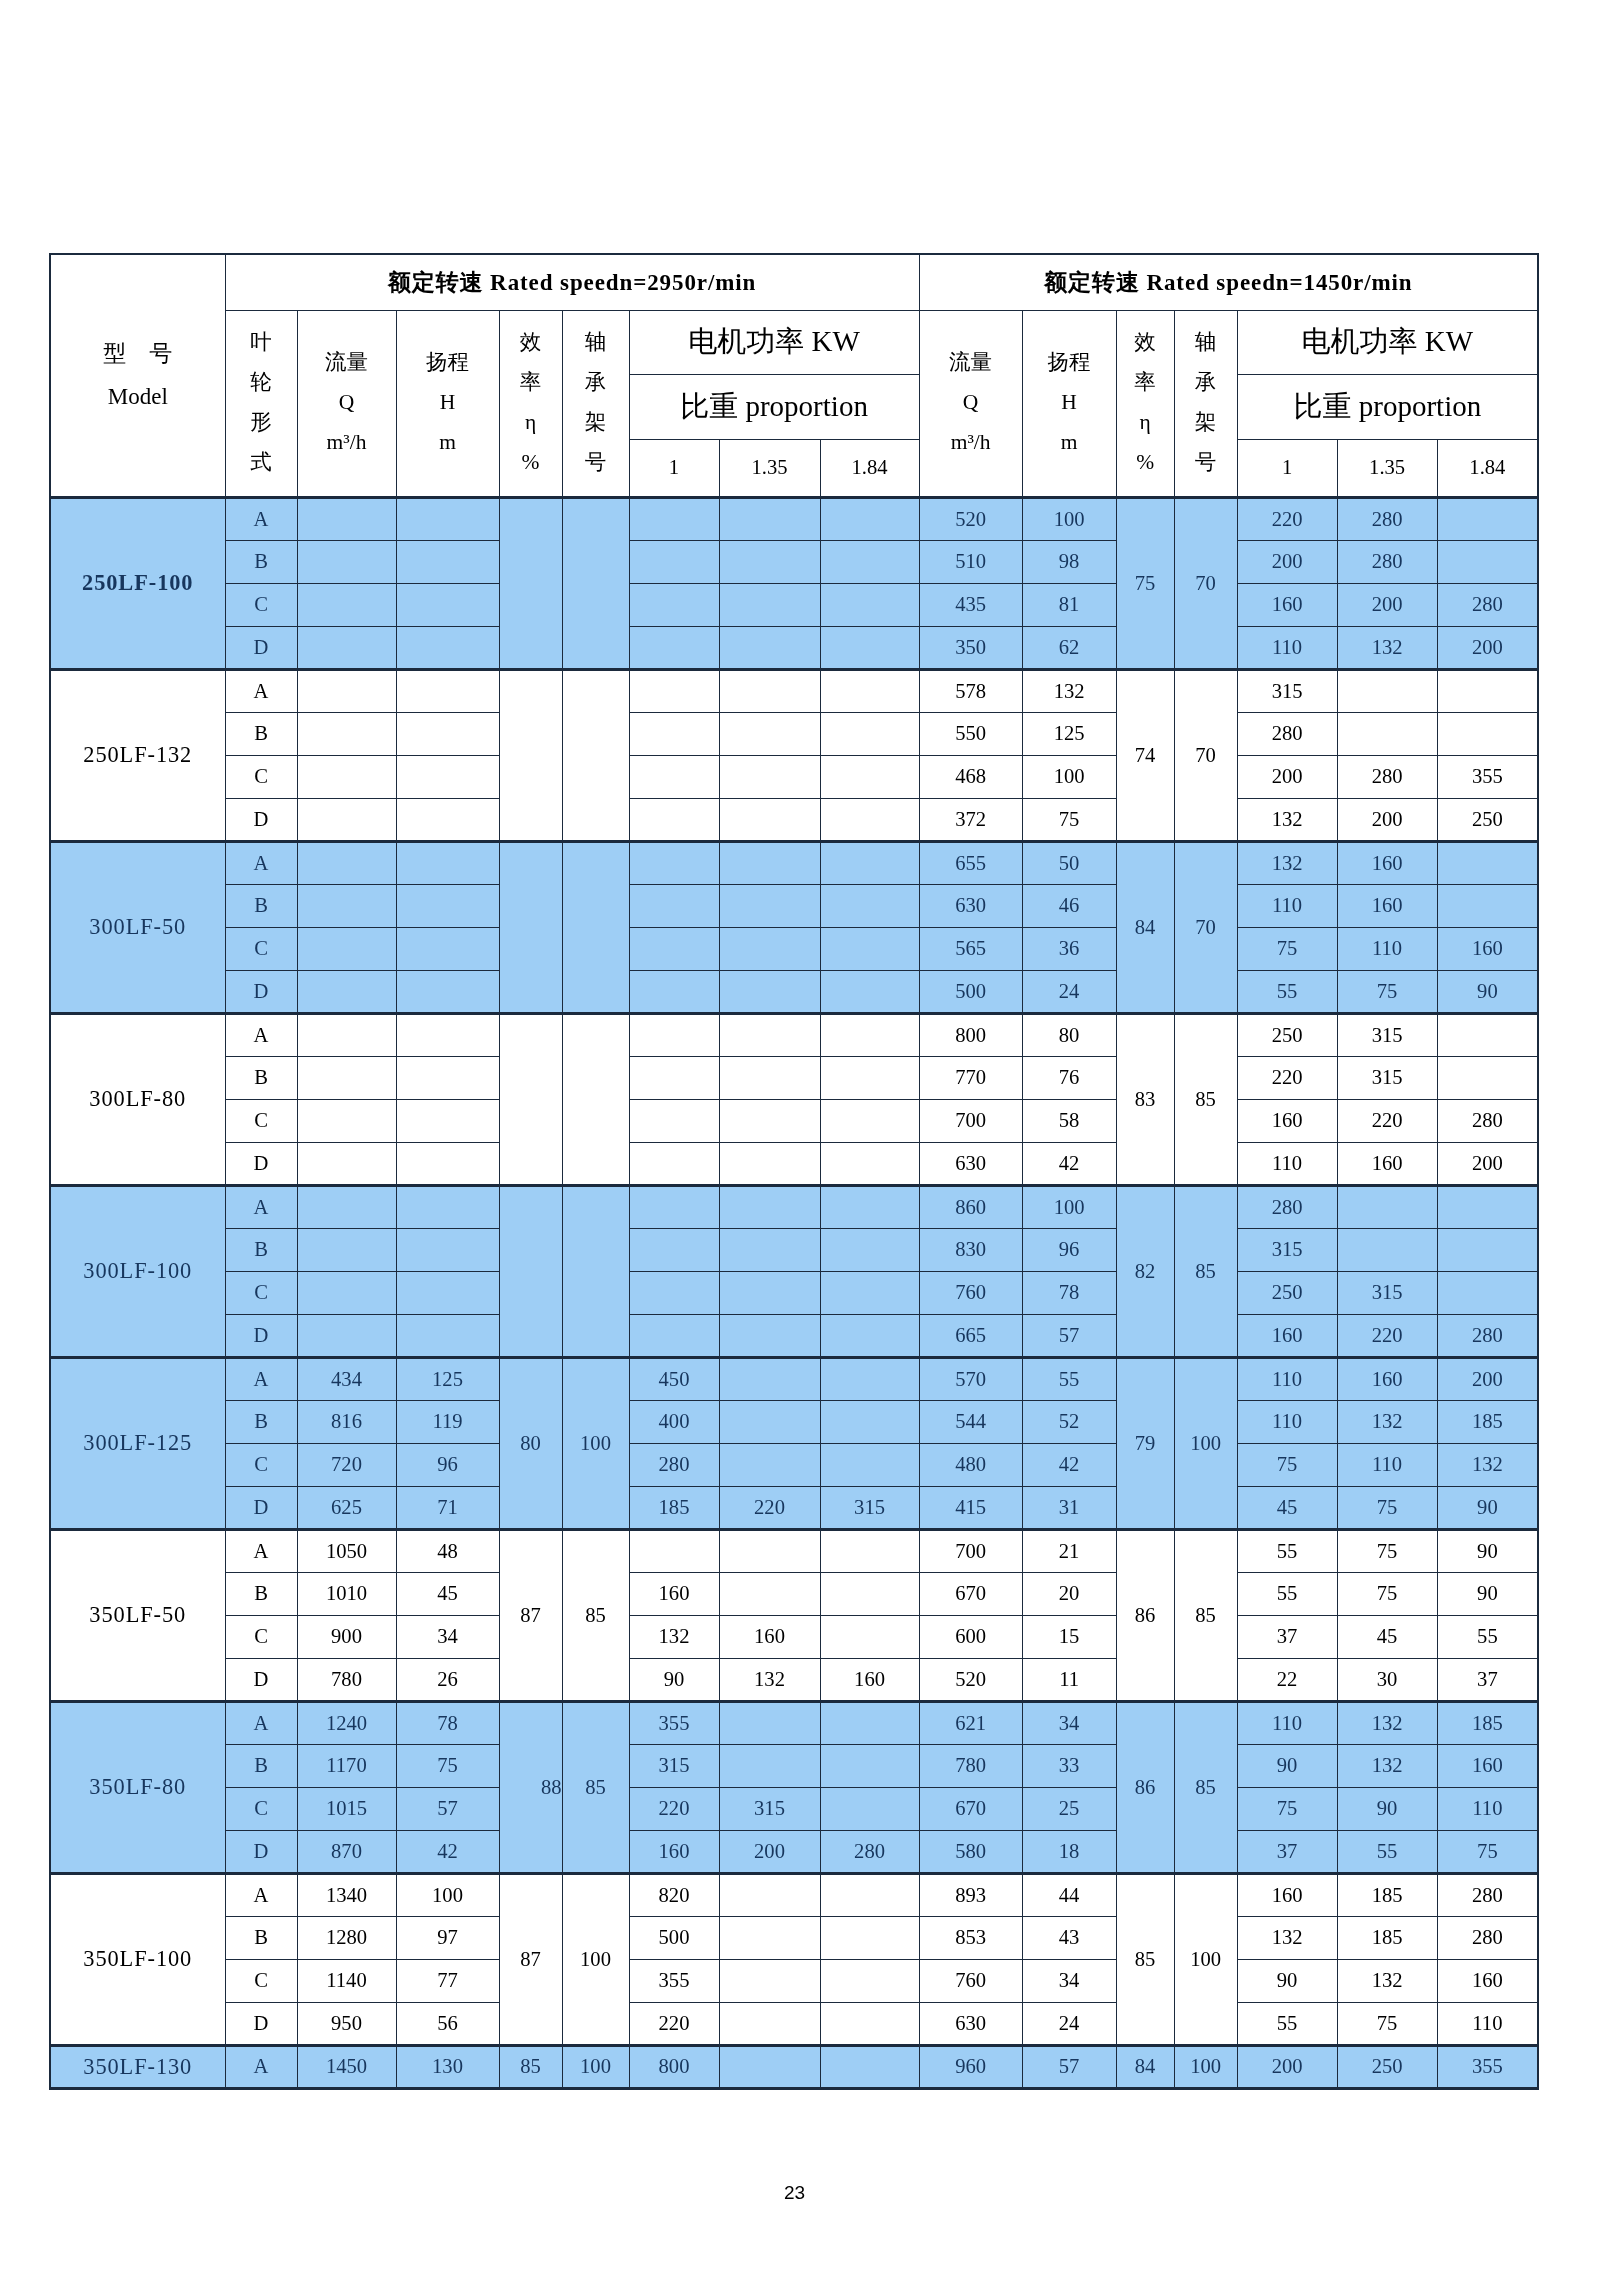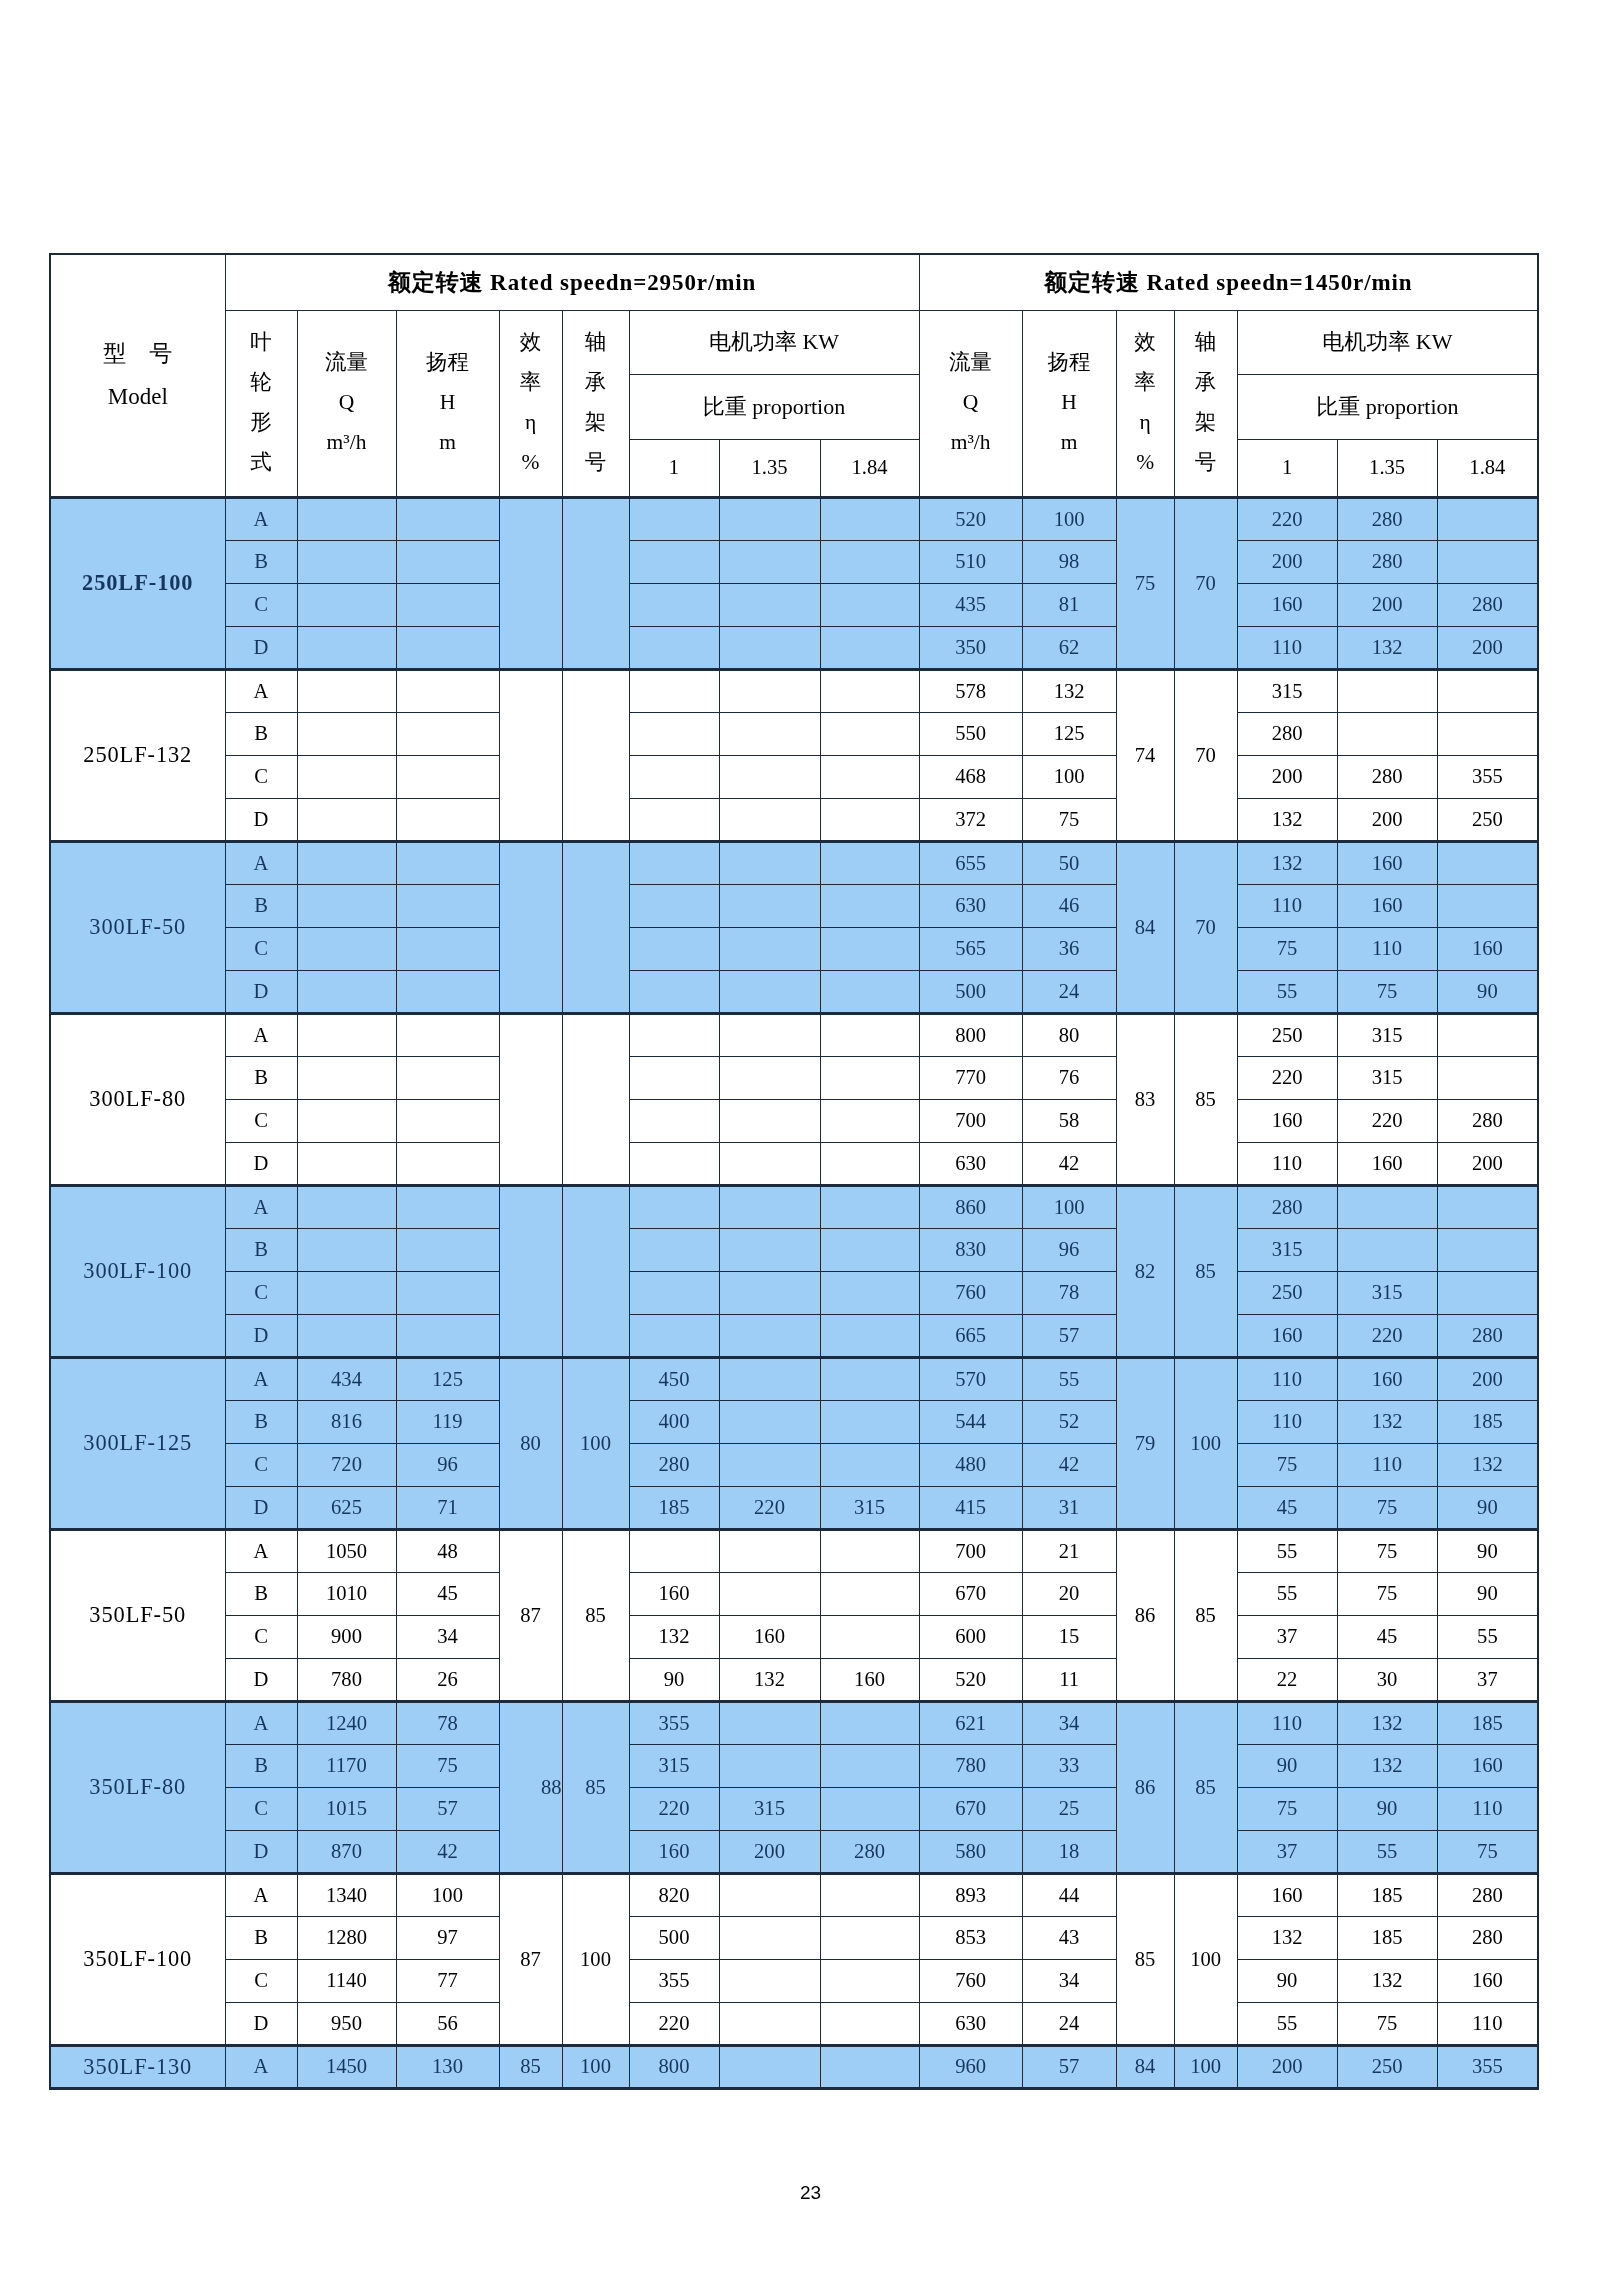--- a/index.html
+++ b/index.html
@@ -33,27 +33,27 @@
     overflow:hidden;
   }
   thead tr.r1{height:56px;}
   thead tr.r2{height:64px;}
   thead tr.r3{height:65px;}
   thead tr.r4{height:58px;}
   tbody tr{height:43px;}
   th.speed{font-weight:bold;font-size:23px;letter-spacing:0.9px;}
   th.stack{white-space:pre-line;line-height:1.85;font-size:21.5px;}
   th.model-h{white-space:pre-line;line-height:1.9;font-size:23px;}
-  th.sub{font-size:22px;}
+  th.sub{font-size:29px;}
   th.hb{border-bottom:3.6px solid var(--line);}
   tr.grp-end td{border-bottom:3.6px solid var(--line);}
   td.model{font-size:22.4px;letter-spacing:0.9px;}
   tr.hl td{background:var(--blue);color:var(--navy);}
   .page-num{
-    position:absolute;left:67px;top:2182px;width:1487px;
+    position:absolute;left:51px;top:2182px;width:1487px;
     text-align:center;
     font-family:"Liberation Sans","DejaVu Sans",sans-serif;
     font-size:19px;color:#000;
   }
 </style>
 </head>
 <body>
 
 <div class="sheet">
   <table class="spec">

